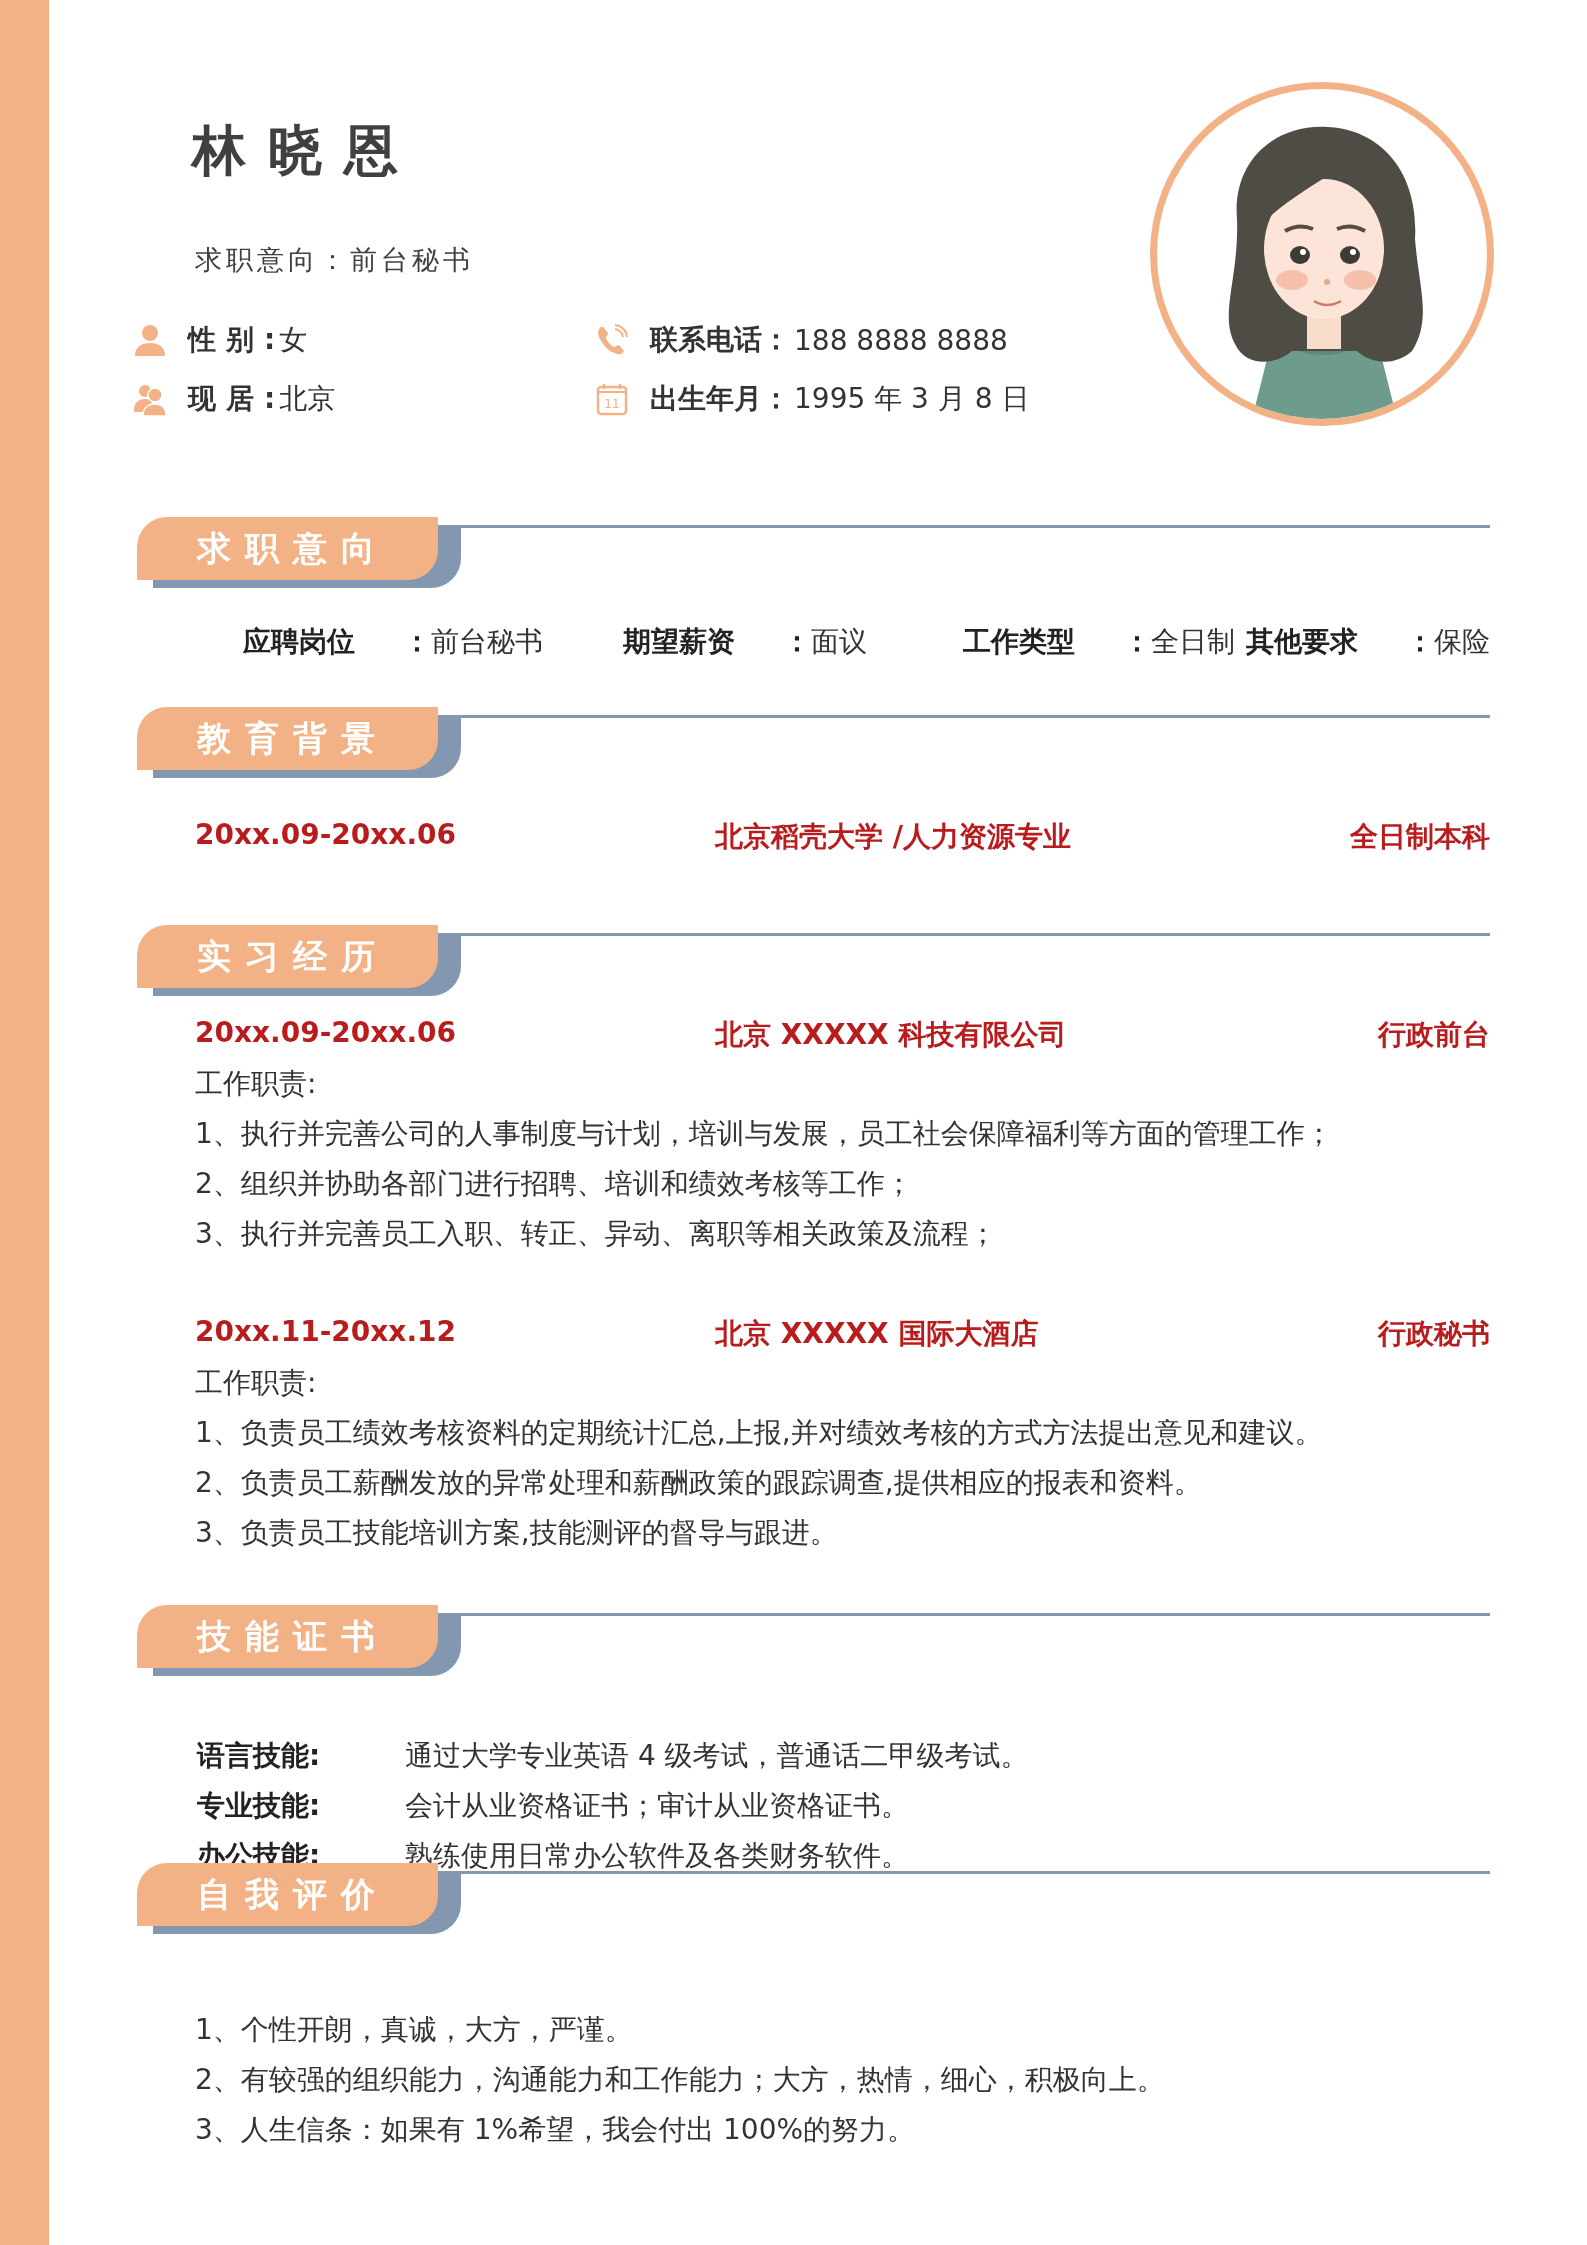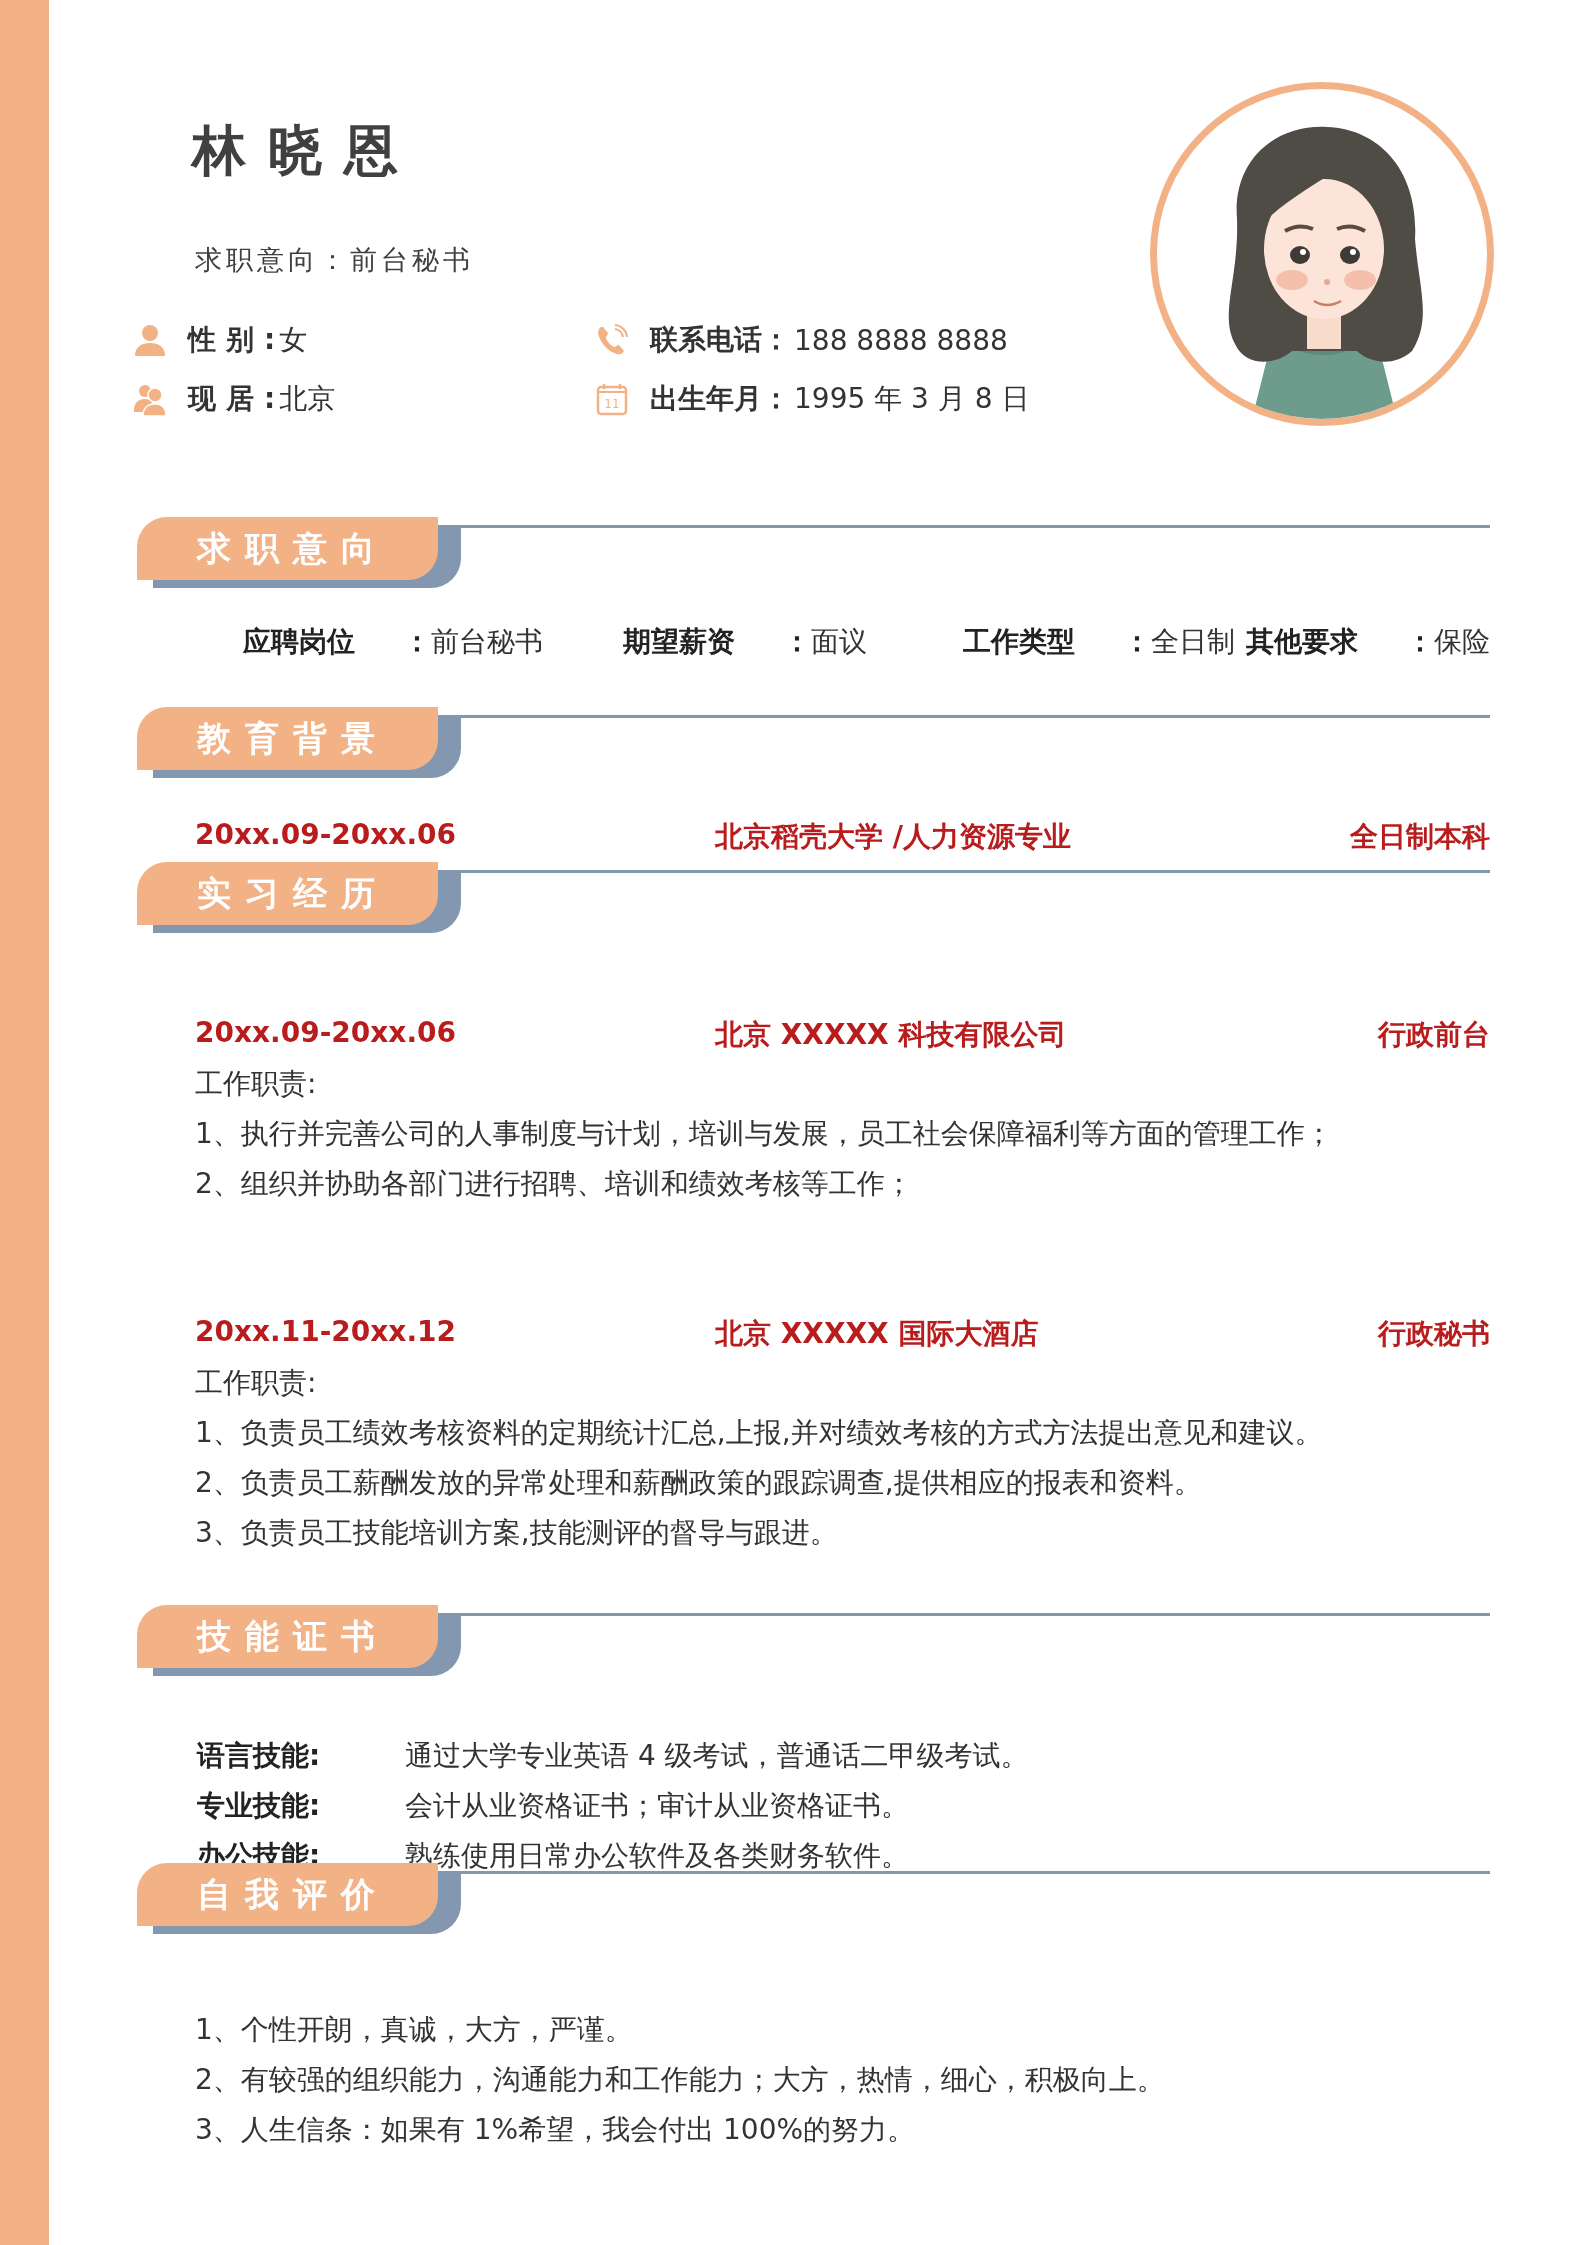--- a/index.html
+++ b/index.html
@@ -158,37 +158,38 @@
       <span>教育背景</span>
     </div>
 </div>
 
 <div class="row3" style="top:818px;">
   <span class="c1">20xx.09-20xx.06</span>
   <span class="c2">北京稻壳大学 /人力资源专业</span>
   <span class="c3">全日制本科</span>
 </div>
 
-<div class="section-header" style="top:862px;">
+<div class="section-header" style="top:925px;">
   <div class="line"></div>
   <div class="shadow"></div>
   <div class="tab">
       <span>实习经历</span>
     </div>
 </div>
 
 <div class="row3" style="top:1016px;">
   <span class="c1">20xx.09-20xx.06</span>
   <span class="c2">北京 XXXXX 科技有限公司</span>
   <span class="c3">行政前台</span>
 </div>
 <div class="para" style="top:1059px;">
   <div>工作职责:</div>
   <div>1、执行并完善公司的人事制度与计划，培训与发展，员工社会保障福利等方面的管理工作；</div>
   <div>2、组织并协助各部门进行招聘、培训和绩效考核等工作；</div>
+  <div>3、执行并完善员工入职、转正、异动、离职等相关政策及流程；</div>
 </div>
 
 <div class="row3" style="top:1315px;">
   <span class="c1">20xx.11-20xx.12</span>
   <span class="c2">北京 XXXXX 国际大酒店</span>
   <span class="c3">行政秘书</span>
 </div>
 <div class="para" style="top:1358px;">
   <div>工作职责:</div>
   <div>1、负责员工绩效考核资料的定期统计汇总,上报,并对绩效考核的方式方法提出意见和建议。</div>

